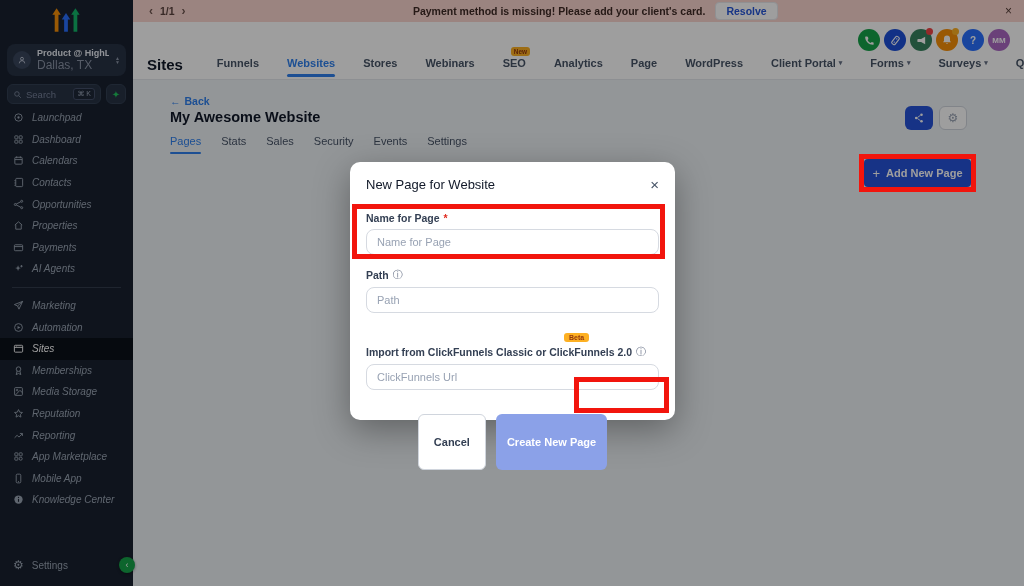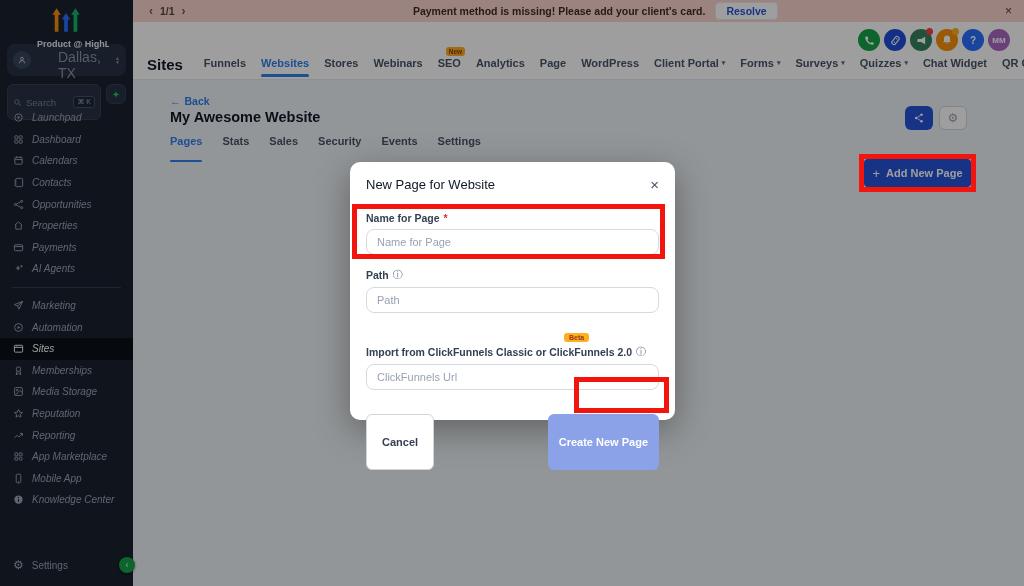--- a/index.html
+++ b/index.html
@@ -7,24 +7,24 @@
   body { position:relative; overflow:hidden; font-family:"Liberation Sans",sans-serif; background:#eef2f6; }
   svg { display:block; }
 
   
   .sidebar { position:absolute; left:0; top:0; width:133px; height:586px; background:#19212f; z-index:10; }
   .logo { position:absolute; top:5px; left:50px; }
   .account { position:absolute; top:44px; left:7px; width:119px; height:32px; background:#273244; border-radius:8px; display:flex; align-items:center; gap:6px; padding:0 6px; }
   .acc-avatar { width:18px; height:18px; border-radius:50%; background:#39465c; display:flex; align-items:center; justify-content:center; flex:none; }
   .acc-text { flex:1; min-width:0; }
   .acc-name { font-size:9px; font-weight:bold; color:#e7ebf2; white-space:nowrap; overflow:hidden; }
-  .acc-loc { font-size:14px; color:#8b95a7;margin-left:21px; }
+  .acc-loc { font-size:12px; color:#8b95a7; }
   .acc-chev { display:flex; flex-direction:column; color:#8b95a7; font-size:5px; line-height:4.5px; }
   .search-row { position:absolute; top:84px; left:7px; width:119px; display:flex; gap:5px; }
-  .search-box { flex:1; height:36px; background:#273244; border:1px solid #323f53; border-radius:6px; display:flex; align-items:center; gap:4px; padding:0 5px; }
+  .search-box { flex:1; height:20px; background:#273244; border:1px solid #323f53; border-radius:6px; display:flex; align-items:center; gap:4px; padding:0 5px; }
   .search-ph { flex:1; font-size:9.5px; color:#77829a; }
   .kbd { font-size:7px; color:#9aa5b8; border:1px solid #44506a; background:#1d2737; border-radius:3px; padding:1px 3px; white-space:nowrap; }
   .ai-btn { width:20px; height:20px; background:#273244; border:1px solid #323f53; border-radius:6px; color:#22c55e; font-size:10px; display:flex; align-items:center; justify-content:center; }
   .nav-list { position:absolute; top:107px; left:0; width:133px; }
   .nav-item { height:21.6px; display:flex; align-items:center; gap:8px; padding-left:13px; font-size:10px; color:#9aa5b4; cursor:pointer;font-style:italic; }
   .nav-item svg { width:11px; height:11px; flex:none; }
   .nav-item.active { background:#0b1119; color:#fff; }
   .nav-divider { height:1px; background:#323c4d; margin:7px 12px; }
   .settings-item { position:absolute; bottom:10px; left:0; width:133px; height:21.6px; display:flex; align-items:center; gap:8px; padding-left:13px; font-size:10px; color:#9aa5b4; }
   .gear-glyph { font-size:12px; line-height:11px; }
@@ -39,32 +39,32 @@
   .resolve-btn { background:#fff; color:#2656d9; font-weight:bold; font-size:10.5px; padding:2px 10px; border-radius:4px; border:1px solid #e8e8ec; cursor:pointer; }
   .banner-close { padding-right:12px; font-size:12px; color:#503a34; cursor:pointer; }
 
   
   .header { position:absolute; left:133px; top:22px; width:891px; height:58px; background:#fff; border-bottom:1px solid #e4e7ec; z-index:5; }
   .icon-row { position:absolute; top:7px; right:14px; display:flex; gap:4px; }
   .circle-btn { width:22px; height:22px; border-radius:50%; display:flex; align-items:center; justify-content:center; position:relative; cursor:pointer; color:#fff; font-size:10px; font-weight:bold; }
   .dot { position:absolute; width:7px; height:7px; border-radius:50%; top:-1px; right:-1px; }
   .nav-row { position:absolute; left:14px; bottom:0; height:30px; display:flex; align-items:center; gap:15px; }
   .section-title { font-size:15px; font-weight:bold; color:#101828; margin-right:6px; }
-  .top-tab { position:relative; font-size:11px; font-weight:bold; color:#475467; white-space:nowrap; cursor:pointer; padding-bottom:2px; display:flex; align-items:center; gap:3px; }
+  .top-tab { position:relative; font-size:11px; font-weight:bold; color:#475467; white-space:nowrap; cursor:pointer; padding-bottom:2px; display:flex; align-items:center; gap:3px;margin-left:13px; }
   .top-tab.active { color:#2f80ed; }
   .top-tab.active::after { content:""; position:absolute; left:0; right:0; bottom:-6px; height:3px; border-radius:2px; background:#2f80ed; }
   .new-badge { position:absolute; top:-10px; left:8px; background:#fdb022; color:#93370d; font-size:6.5px; font-weight:bold; padding:1px 3px; border-radius:3px; }
   .tab-chev { font-size:7px; color:#667085; }
 
   
   .content { position:absolute; left:133px; top:80px; width:891px; height:506px; background:#eef2f6; }
   .back-link { position:absolute; left:37px; top:15px; font-size:10.5px; font-weight:bold; color:#2f80ed; display:flex; gap:4px; align-items:center; cursor:pointer; }
   .page-title { position:absolute; left:37px; top:29px; font-size:14.5px; font-weight:bold; color:#101828; }
   .page-tabs { position:absolute; left:37px; top:55px; display:flex; gap:20px; }
-  .page-tab { position:relative; font-size:11px; font-weight:bold; color:#475467; cursor:pointer; padding-bottom:12px; }
+  .page-tab { position:relative; font-size:11px; font-weight:normal; color:#475467; cursor:pointer; padding-bottom:4px; }
   .page-tab.active { color:#2f80ed; }
   .page-tab.active::after { content:""; position:absolute; left:0; right:0; bottom:-3px; height:2.5px; border-radius:2px; background:#2f80ed; }
   .share-btn { position:absolute; left:772px; top:26px; width:28px; height:24px; background:#2653d9; border-radius:6px; display:flex; align-items:center; justify-content:center; cursor:pointer; }
   .gear-btn { position:absolute; left:806px; top:26px; width:28px; height:24px; background:#fff; border:1px solid #d0d5dd; border-radius:6px; display:flex; align-items:center; justify-content:center; color:#98a2b3; font-size:12px; cursor:pointer; }
   .add-btn { position:absolute; left:731px; top:79px; width:107px; height:28px; background:#2653d9; color:#fff; border:none; border-radius:4px; font-size:11px; font-weight:bold; display:flex; align-items:center; justify-content:center; gap:6px; cursor:pointer; font-family:"Liberation Sans",sans-serif; }
   .plus-glyph { font-size:13px; font-weight:normal; }
 
   
   .overlay { position:absolute; inset:0; background:rgba(0,0,0,0.38); z-index:40; }
   .modal { position:absolute; left:350px; top:162px; width:325px; height:258px; background:#fff; border-radius:10px; z-index:50; box-shadow:0 10px 35px rgba(0,0,0,.35); padding:15px 16px; }
@@ -73,21 +73,21 @@
   .modal-close { font-size:15px; color:#475467; cursor:pointer; line-height:1; }
   .field-group { margin-bottom:13px; }
   .field-label { font-size:10.5px; font-weight:bold; color:#344054; margin-bottom:5px; display:flex; align-items:center; gap:4px; }
   .req-mark { color:#e02b20; }
   .info-glyph { color:#667085; font-size:10px; font-weight:normal; }
   .text-input { width:100%; height:26px; border:1px solid #d6dae1; border-radius:8px; padding:0 10px; font-size:11px; color:#101828; outline:none; font-family:"Liberation Sans",sans-serif; background:#fff; }
   .text-input::placeholder { color:#98a2b3; }
   .beta-row { margin-left:198px; margin-bottom:1px; }
   .beta-badge { display:inline-block; background:#fdb022; color:#93370d; font-size:7px; font-weight:bold; padding:1px 5px; border-radius:3px; }
   .import-label { font-size:10.5px; }
-  .modal-footer { display:flex; justify-content:space-between; gap:10px; margin-top:24px; }
+  .modal-footer { display:flex; justify-content:center; gap:10px; margin-top:24px; }
   .cancel-btn { background:#fff; border:1px solid #d0d5dd; border-radius:6px; color:#344054; font-size:11px; font-weight:bold; padding:6px 15px; cursor:pointer; font-family:"Liberation Sans",sans-serif; }
   .create-btn { background:#8ba1e8; border:none; border-radius:6px; color:#fff; font-size:11px; font-weight:bold; padding:22px 11px; cursor:pointer; font-family:"Liberation Sans",sans-serif; }
 
   
   .anno { position:absolute; border:5px solid #f2150d; z-index:60; pointer-events:none; }
   .anno-name { left:352px; top:204px; width:313px; height:55px; }
   .anno-add { left:859px; top:154px; width:117px; height:38px; }
   .anno-create { left:574px; top:377px; width:95px; height:36px; }
 </style>
 </head>

